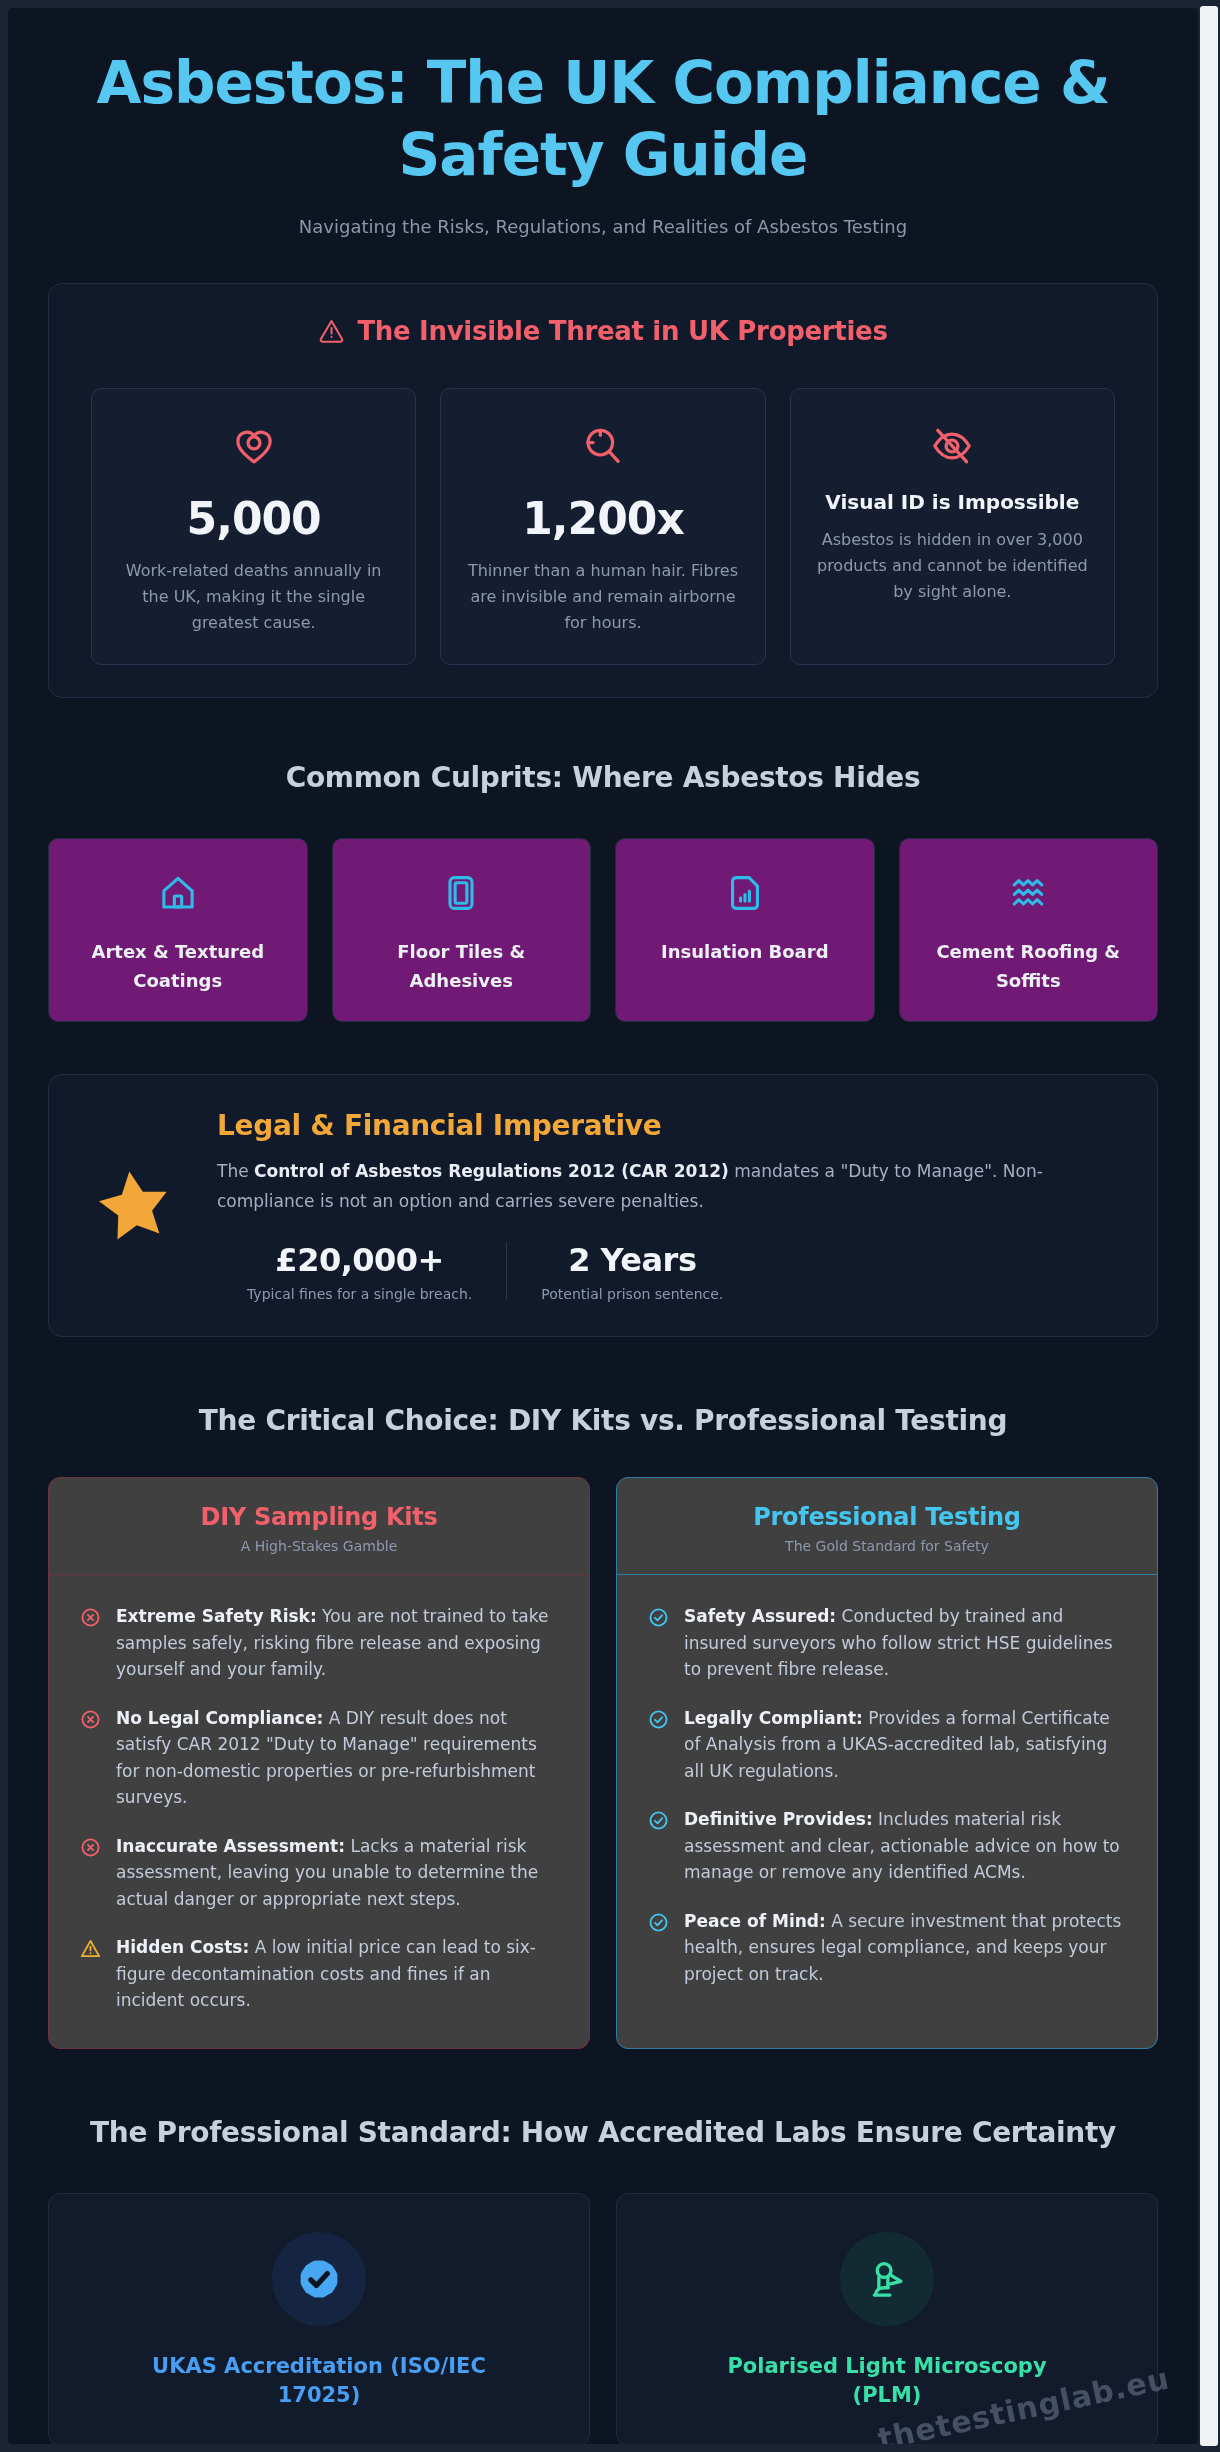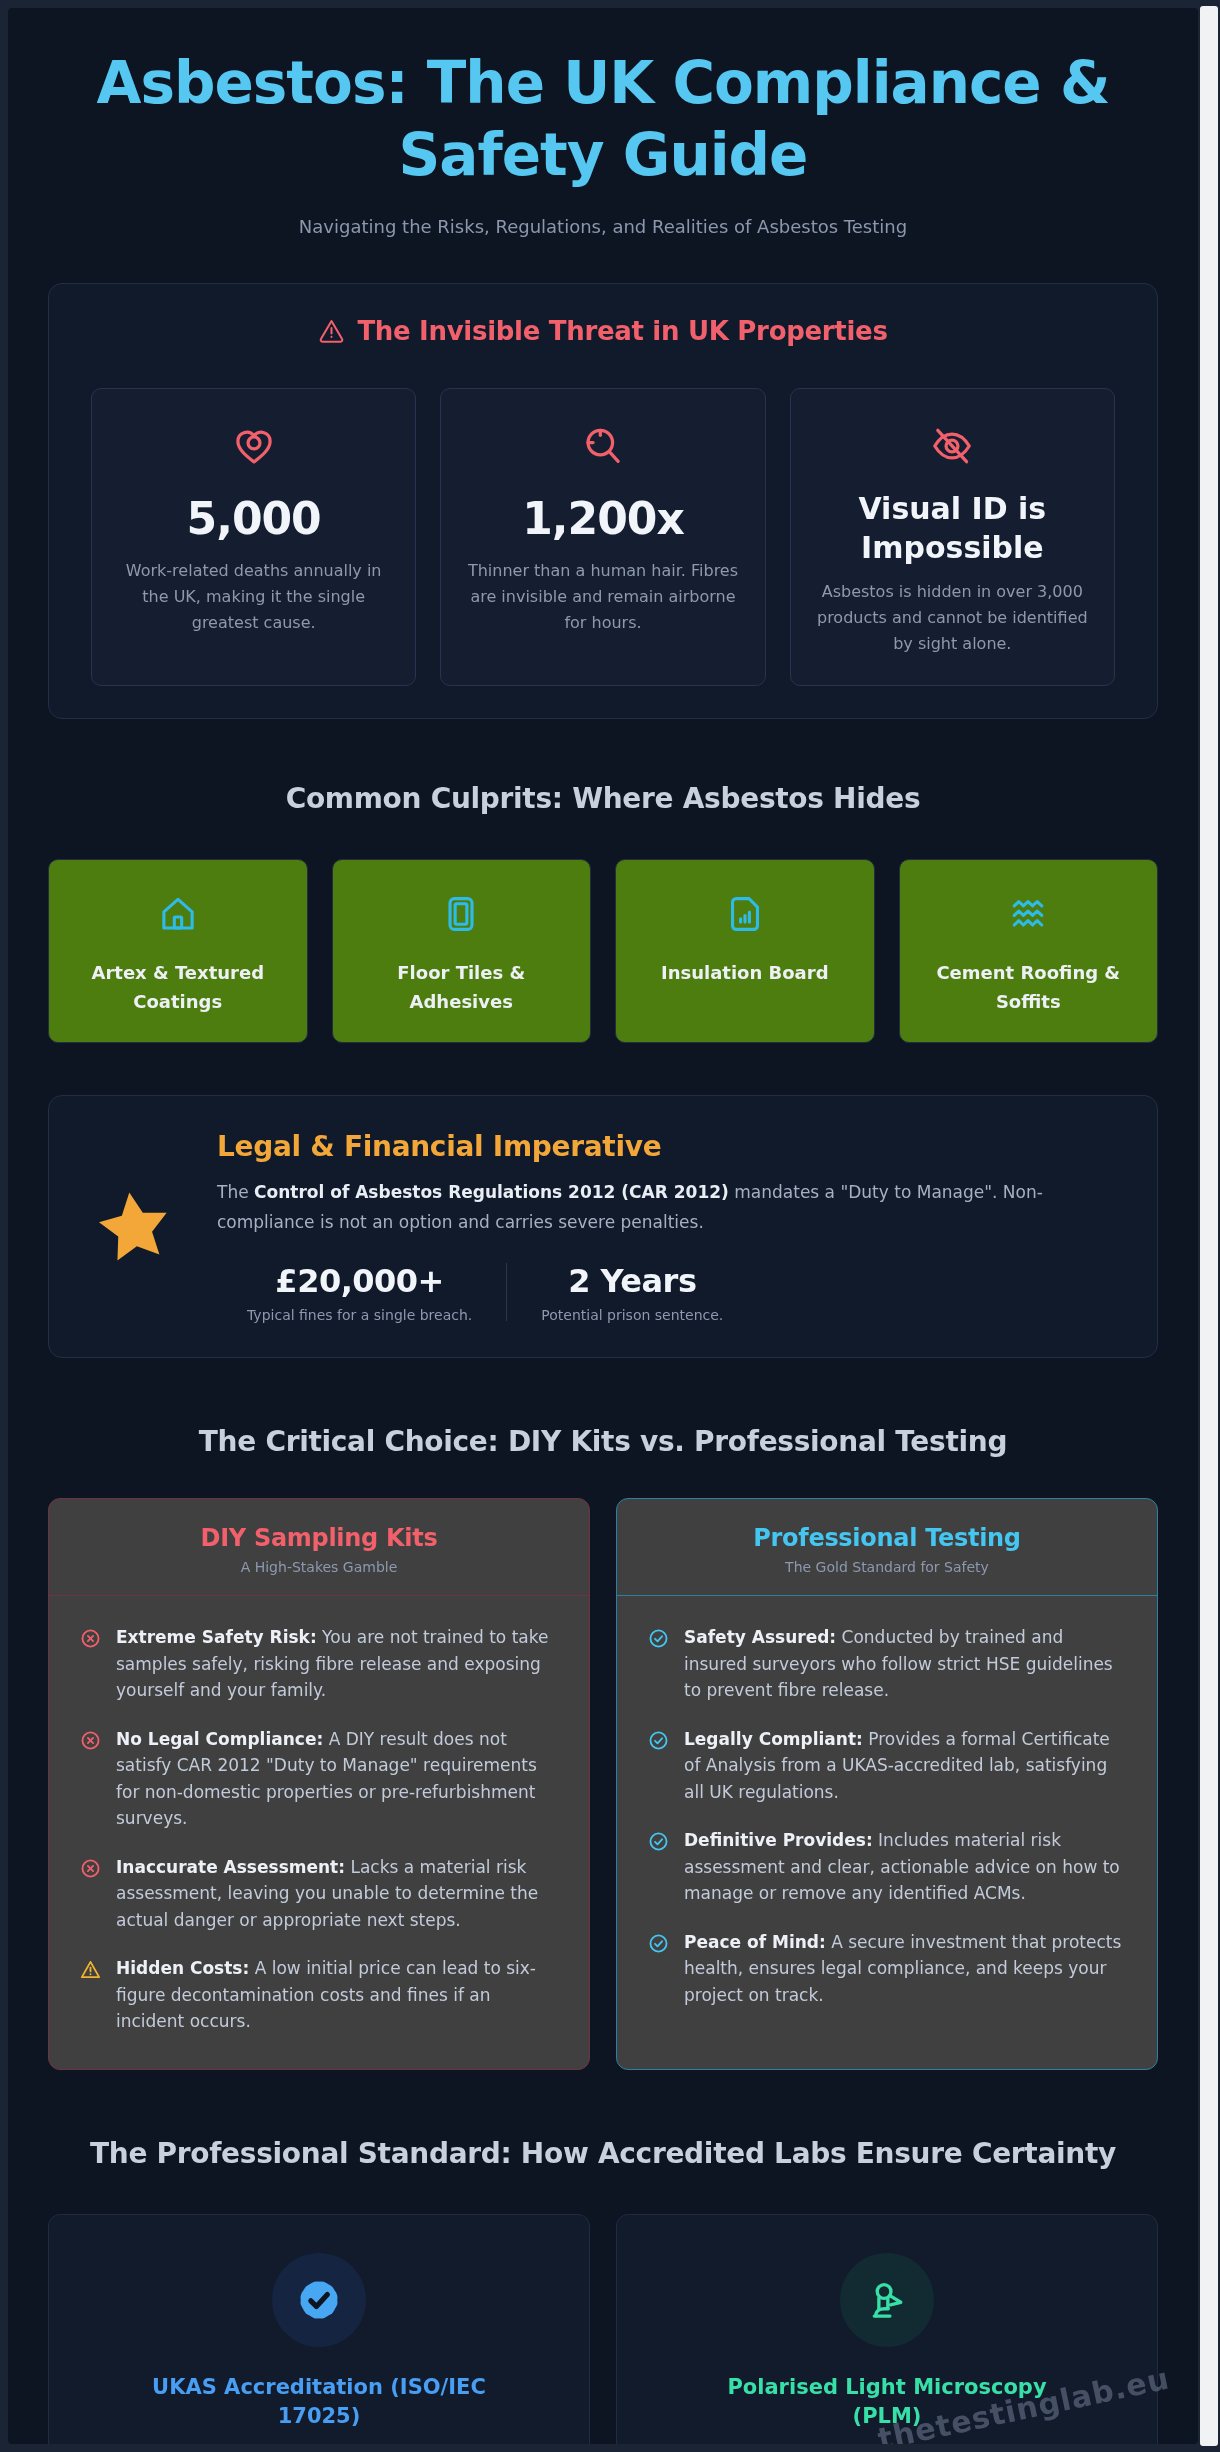--- a/index.html
+++ b/index.html
@@ -35,31 +35,31 @@
   .panel-heading{
     display:flex;align-items:center;justify-content:center;gap:12px;
     font-size:26px;font-weight:bold;color:#F2606B;letter-spacing:-0.3px;
   }
   .stat-row{display:flex;gap:24px;margin-top:42px;padding:0 12px;}
   .stat-card{
     flex:1;background:#151E31;border:1px solid #273350;border-radius:10px;
     padding:34px 22px 28px;text-align:center;
   }
   .stat-value{font-size:44px;font-weight:bold;color:#F1F5FA;margin:24px 0 14px;letter-spacing:-1px;}
-  .stat-value.small{font-size:30px;line-height:1.3;margin:20px 0 12px;letter-spacing:0;}
+  .stat-value.small{font-size:20px;line-height:1.3;margin:20px 0 12px;letter-spacing:0;}
   .stat-desc{font-size:16px;color:#8D99AE;line-height:1.62;}
   
   .section-heading{
     margin:62px auto 42px;text-align:center;font-size:28px;font-weight:bold;
     color:#C7D0DC;letter-spacing:-0.3px;line-height:1.3;max-width:1045px;
   }
   
   .culprit-grid{display:grid;grid-template-columns:repeat(4,1fr);gap:24px;}
   .culprit-card{
-    background:#4d7c0f;border:1px solid #222D40;border-radius:10px;
+    background:#701a75;border:1px solid #222D40;border-radius:10px;
     padding:32px 22px 26px;text-align:center;
   }
   .culprit-label{margin-top:22px;font-size:18px;font-weight:bold;color:#EDF1F6;line-height:1.62;}
   
   .legal-box{display:flex;gap:42px;align-items:center;padding:34px 44px;margin-top:52px;}
   .legal-star{flex:0 0 82px;}
   .legal-heading{font-size:28px;font-weight:bold;color:#F2A738;letter-spacing:-0.3px;}
   .legal-body{margin-top:15px;font-size:17px;line-height:1.75;color:#A6B0C2;max-width:960px;}
   .legal-body b{color:#E9EEF4;}
   .legal-stats{display:flex;align-items:center;margin-top:24px;}

